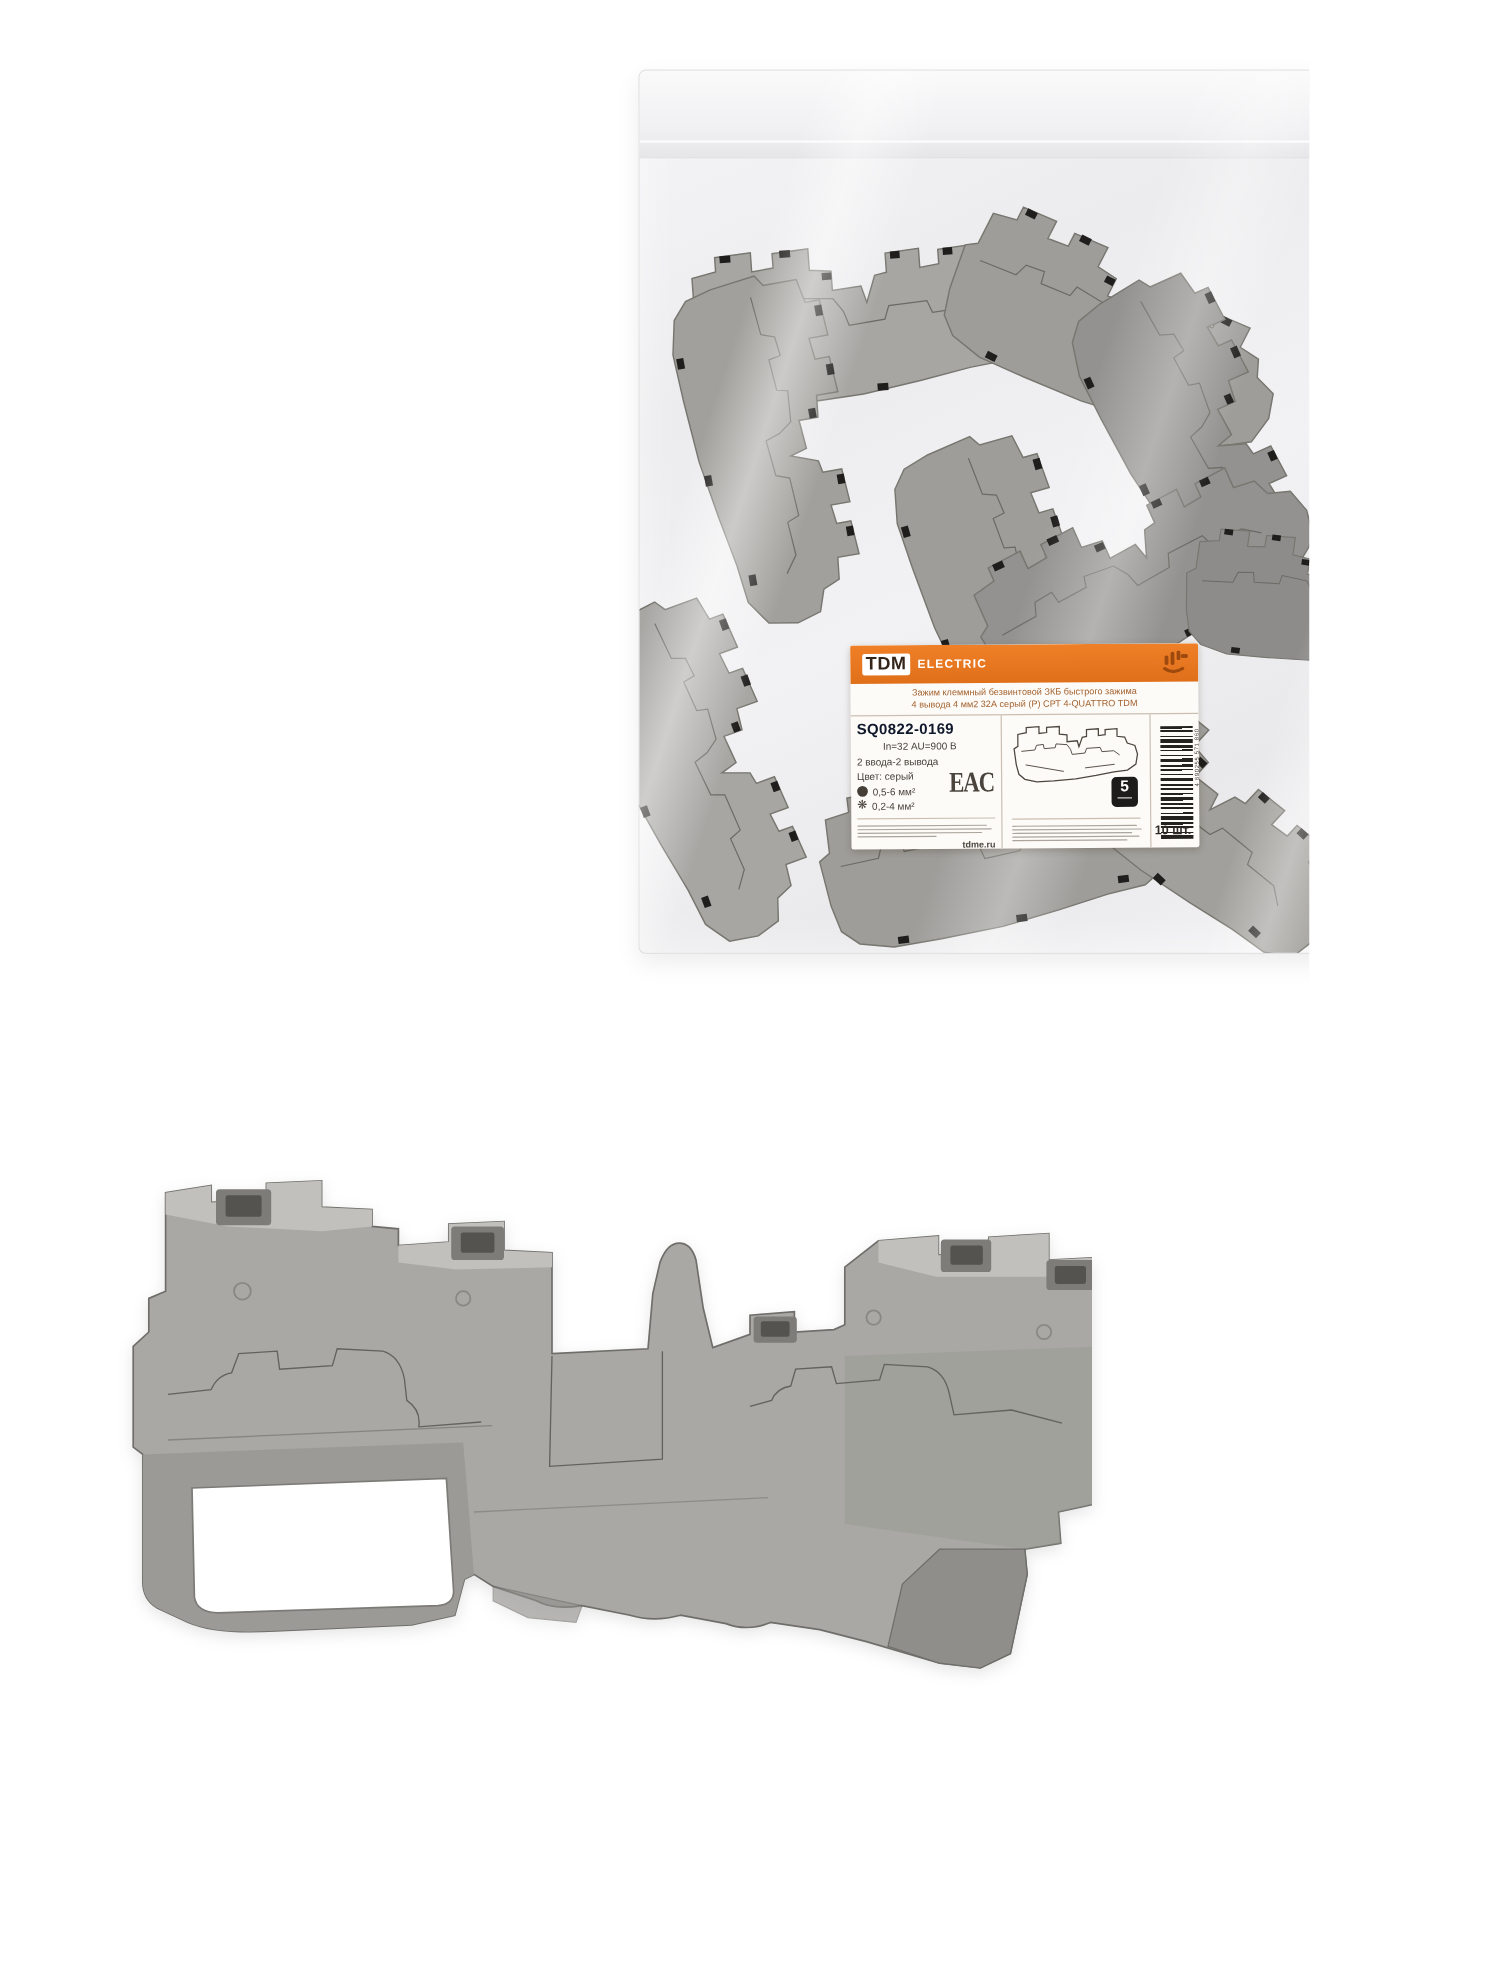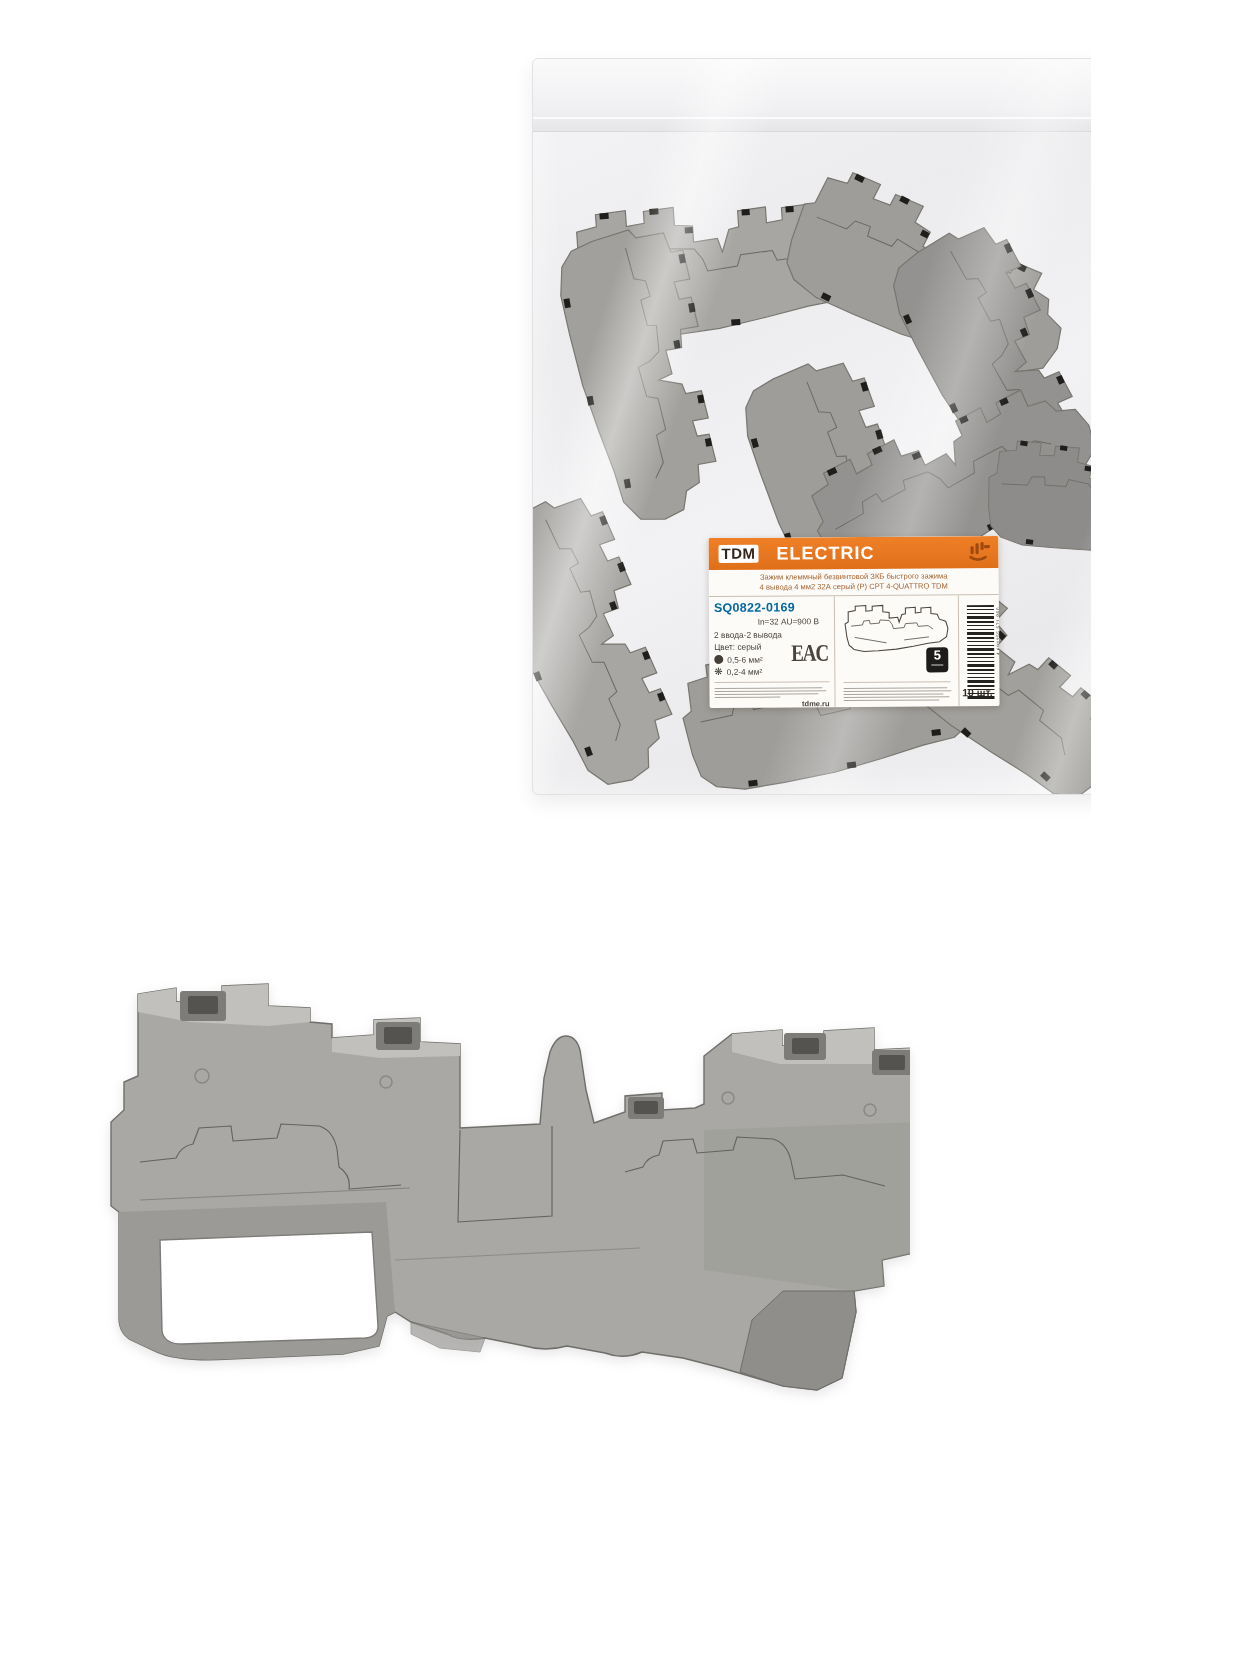--- a/index.html
+++ b/index.html
@@ -29,32 +29,32 @@
   .shade-d{fill:#8d8c8a;} .shade-e{fill:#a1a09c;}
 
   
   .label{position:absolute;left:176px;top:478px;width:290px;height:170px;background:#fdfbf8;
          border-radius:2px;box-shadow:0 2px 6px rgba(60,40,20,.25);transform:rotate(-.4deg);
          z-index:5;overflow:hidden;}
   .label-header{position:relative;height:32px;background:linear-gradient(180deg,#ef8027,#e06f1a);
          display:flex;align-items:center;padding:0 10px;box-sizing:border-box;}
   .brand-box{display:inline-block;background:#fff;color:#33251a;font-weight:bold;
          font-size:15px;line-height:18px;padding:0 3px;border-radius:2px;letter-spacing:.5px;}
-  .brand-name{color:#fff;font-weight:bold;font-size:18px;margin-left:18px;letter-spacing:1px;}
+  .brand-name{color:#fff;font-weight:bold;font-size:10px;margin-left:6px;letter-spacing:1px;}
   .hand-icon{position:absolute;right:8px;top:6px;}
   .label-title{padding:3px 6px 2px;text-align:center;color:#a3622f;font-size:7.6px;line-height:9.5px;}
   .label-grid{position:absolute;left:0;top:58px;right:0;bottom:0;border-top:1px solid #cbbfb2;
          display:flex;}
   .col{position:relative;box-sizing:border-box;}
   .col-specs{width:126px;border-right:1px solid #cbbfb2;padding:4px 5px;}
   .col-draw{width:124px;border-right:1px solid #cbbfb2;}
   .col-code{flex:1;}
-  .sku{font-weight:bold;font-size:12.5px;color:#0369a1;letter-spacing:.3px;}
+  .sku{font-weight:bold;font-size:12.5px;color:#0f172a;letter-spacing:.3px;}
   .spec-line{font-size:8.3px;color:#453f38;margin-top:3px;line-height:9.5px;}
-  .spec-pair{display:flex;justify-content:flex-end;padding-right:10px;}
+  .spec-pair{display:flex;justify-content:center;padding-right:10px;}
   .wire-row{display:flex;align-items:center;gap:4px;font-size:8.3px;color:#453f38;margin-top:2px;}
   .dot-icon{width:9px;height:9px;border-radius:50%;background:#453f38;display:inline-block;}
   .flower-icon{font-size:10px;color:#453f38;line-height:9px;}
   .eac{position:absolute;right:6px;top:46px;font-weight:bold;font-size:19px;color:#4a443d;
        transform:scaleY(1.25);letter-spacing:-1px;font-family:"Liberation Serif",serif;}
   .fineprint{border-top:1px solid #cbbfb2;margin-top:5px;padding-top:3px;}
   .fp-line{height:1px;background:#aaa49c;margin:2px 0;border-radius:1px;}
   .site{font-weight:bold;font-size:7.5px;color:#4a443d;text-align:right;margin-top:2px;}
   .draw-svg{display:block;margin:6px auto 0;}
   .warranty{position:absolute;right:10px;bottom:34px;width:22px;height:25px;background:#1d1c1a;

